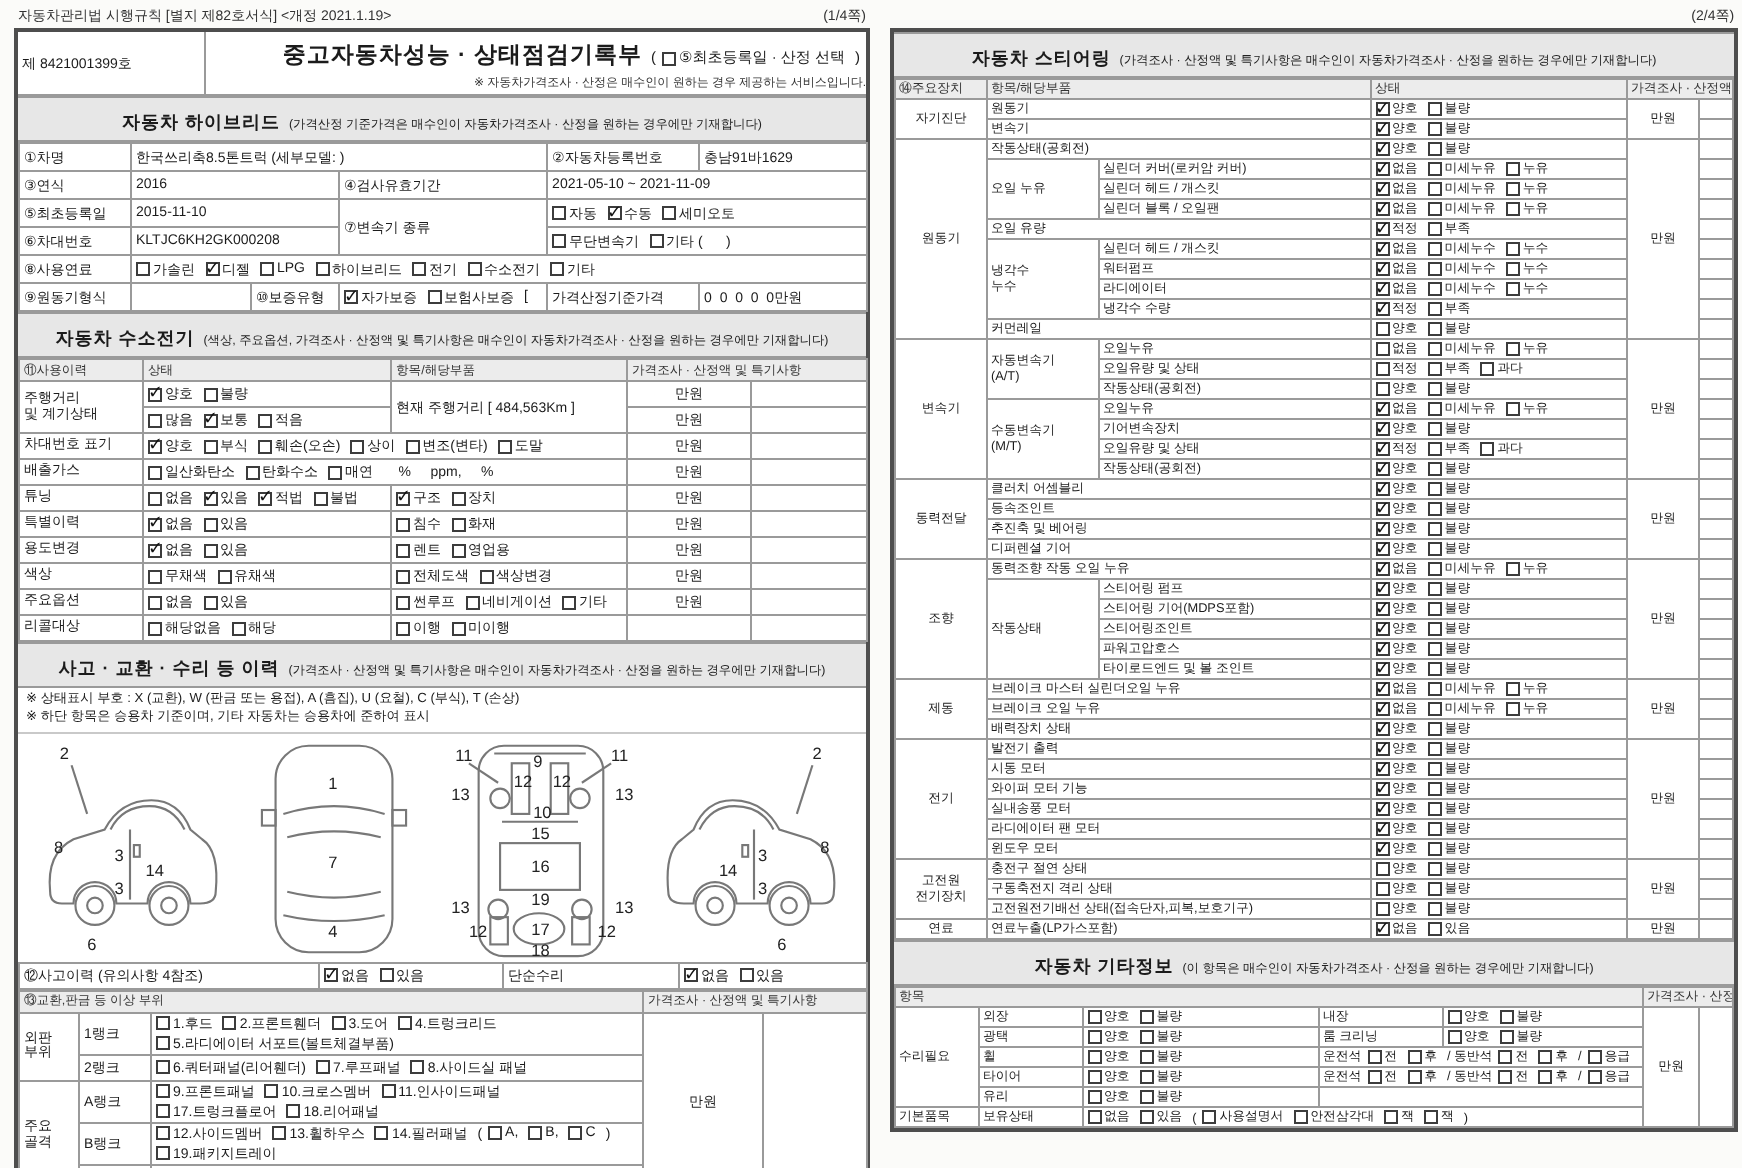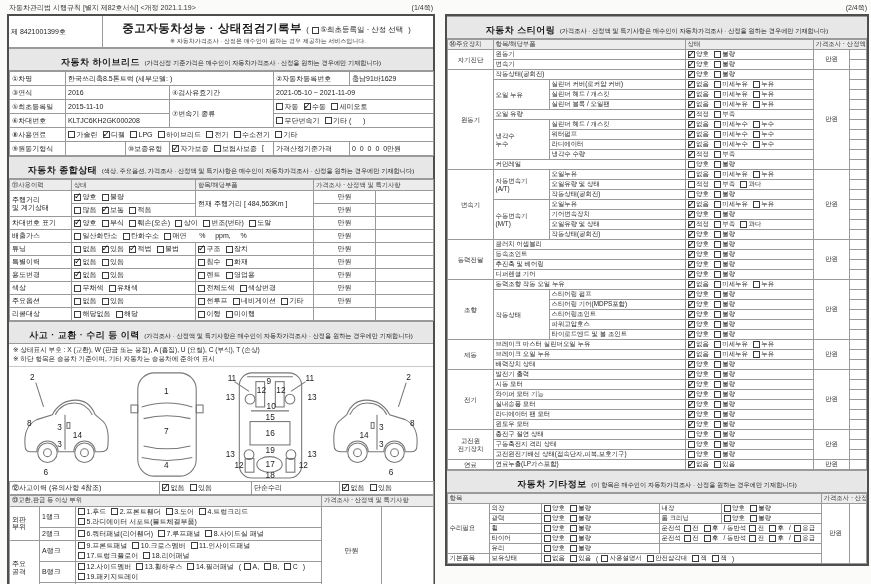--- a/index.html
+++ b/index.html
@@ -17,21 +17,21 @@
 .hdr td{background:#ececec;font-size:6.3px;height:11px;color:#333}
 .lblc{white-space:pre-line;line-height:1.1}
 .prc{text-align:center;color:#222}
 .ck{display:inline-flex;align-items:center;margin-right:5px;vertical-align:middle}
 .cb{width:7px;height:7px;border:1px solid #3c3c3c;display:inline-block;position:relative;background:#fff;flex:none}
 .cb.on::after{content:"✓";position:absolute;left:-1px;top:-3.5px;font-size:9px;font-weight:bold;color:#111}
 .cl{margin-left:1.5px}
 .tx{margin-right:3px}
 .dochead{display:flex;border-bottom:1px solid #9a9a9a}
 .docno{width:94px;border-right:1px solid #9a9a9a;font-size:7px;display:flex;align-items:center;padding:2px}
-.titlebox{flex:1;text-align:center;padding:2px 0 1px 0}
+.titlebox{flex:1;text-align:right;padding:2px 0 1px 0}
 .title{font-size:11.5px;font-weight:bold;letter-spacing:.5px}
 .topt{font-size:7.5px}
 .subtitle{font-size:6px;color:#333;margin-top:1px}
 .notes{font-size:6.6px;padding:2px 4px;line-height:1.35;border-bottom:1px solid #c9c9c9}
 .diagrams{display:flex;justify-content:space-around;align-items:center;height:114px;padding:1px 2px}
 .diagrams svg{flex:none}
 svg .num{font-size:8.5px;fill:#222;font-family:"Liberation Sans",sans-serif}
 svg path,svg rect,svg circle,svg ellipse,svg line{fill:none;stroke:#787878;stroke-width:1.1}
 .pR td{font-size:6.4px;height:9.6px;padding:0 1.5px}
 .pR .sec{text-align:center;white-space:pre-line;line-height:1.1}
@@ -154,21 +154,21 @@
                   <span class="cb"></span>
                   <span class="cl">보험사보증</span>
                 </span><span class="tx">[&nbsp;&nbsp;&nbsp;&nbsp;&nbsp;&nbsp;&nbsp;&nbsp;&nbsp;&nbsp;]</span></td>
           <td>가격산정기준가격</td>
           <td>0&nbsp;&nbsp;0&nbsp;&nbsp;0&nbsp;&nbsp;0&nbsp;&nbsp;0만원</td>
         </tr>
       </tbody>
         </table>
 
       <div class="band">
-        <b>자동차 종합상태</b>
+        <b>자동차 수소전기</b>
         <span>(색상, 주요옵션, 가격조사 · 산정액 및 특기사항은 매수인이 자동차가격조사 · 산정을 원하는 경우에만 기재합니다)</span>
       </div>
 
       <table>
         <colgroup>
             <col style="width:62px">
             <col style="width:124px">
             <col style="width:118px">
             <col style="width:62px">
             <col style="width:58px">

